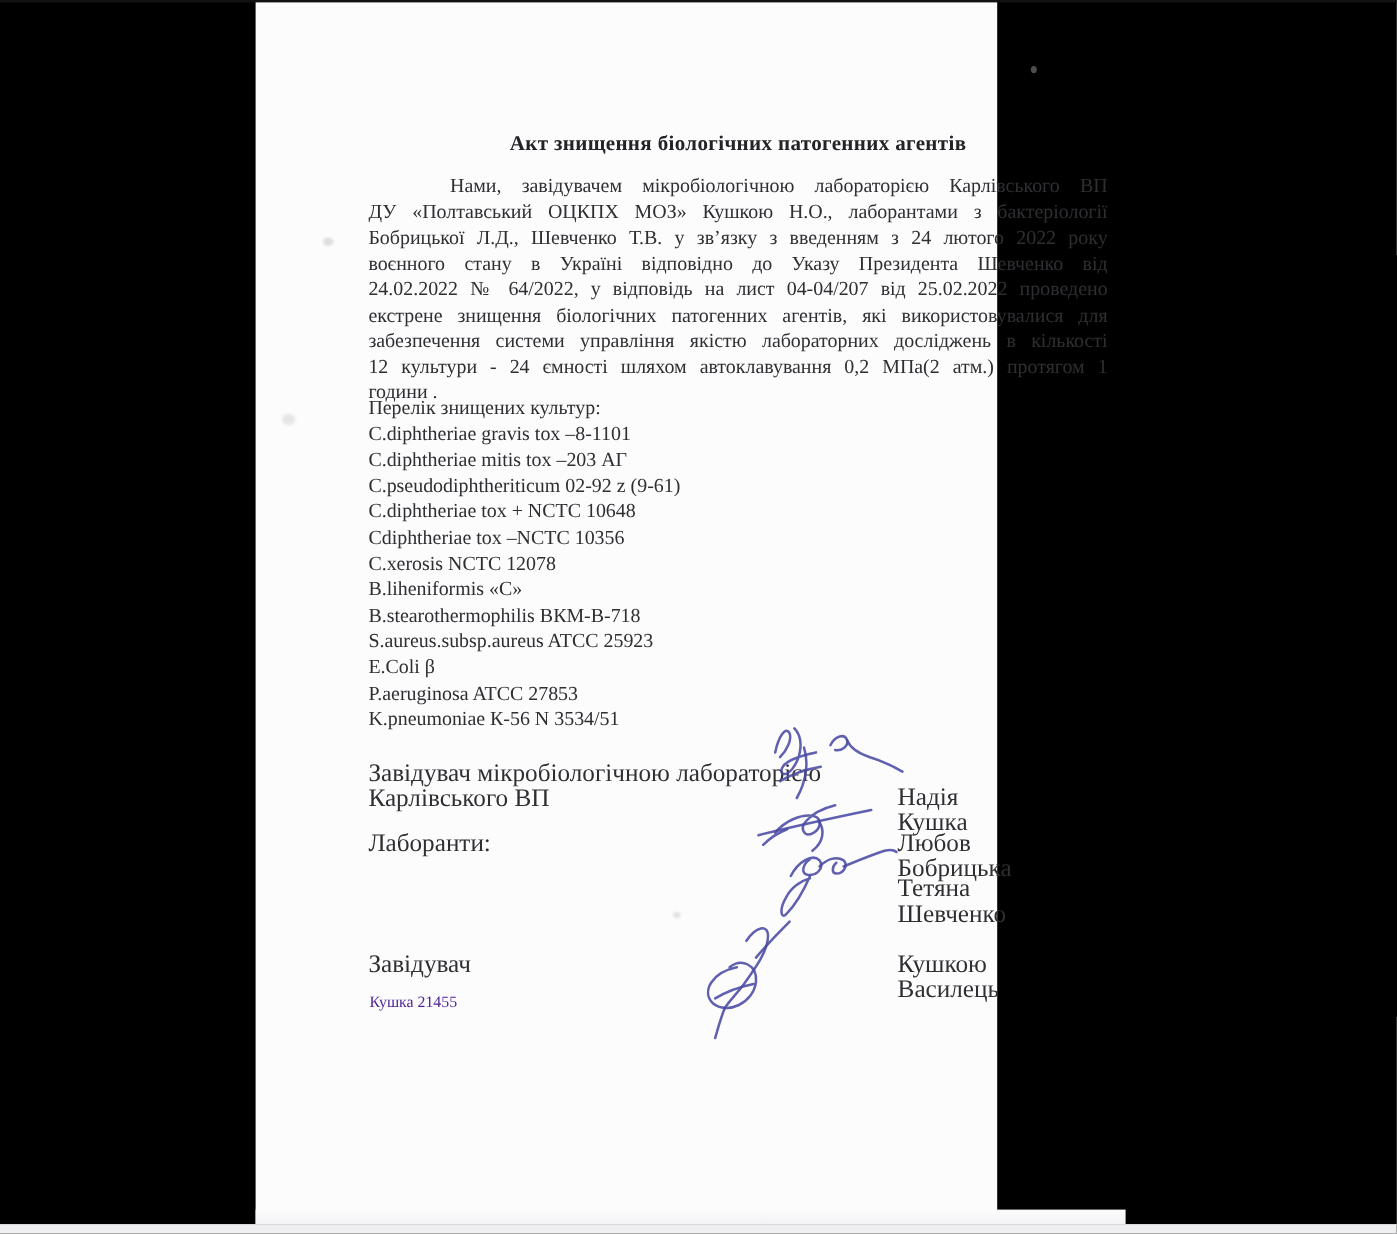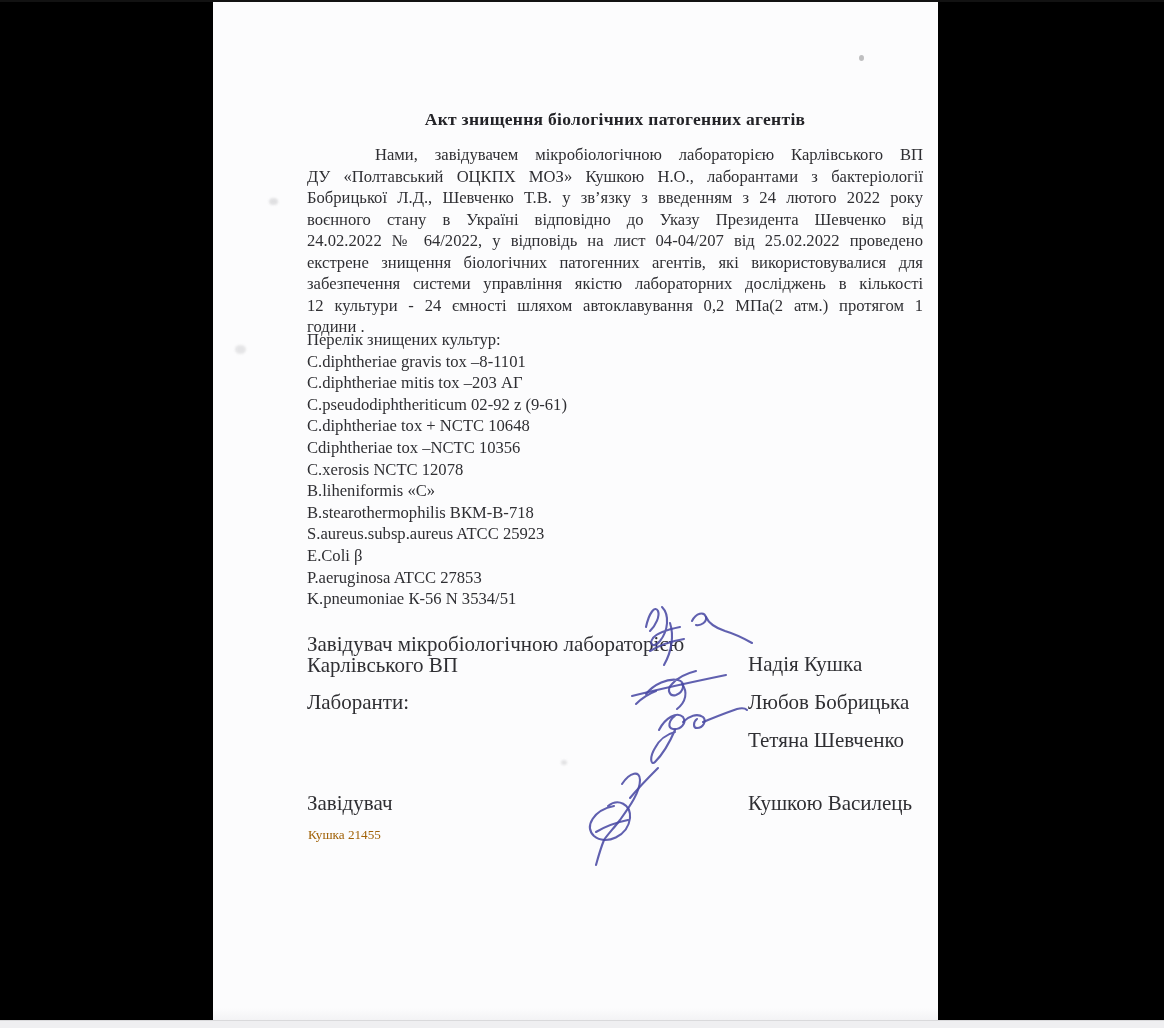--- a/index.html
+++ b/index.html
@@ -7,21 +7,21 @@
   body{
     width:1164px;height:1028px;
     background:#000;
     position:relative;
     overflow:hidden;
     font-family:"Liberation Serif", serif;
   }
   .page{
     position:absolute;
     left:213px;top:0;
-    width:725px;height:1020px;
+    width:618px;height:1020px;
     background:#fcfcfd;
   }
   .top-edge{
     position:absolute;left:0;top:0;width:1164px;height:2px;
     background:#121212;z-index:5;
   }
   .bottom-strip{
     position:absolute;left:0;top:1020px;width:1164px;height:8px;
     background:#efeff1;border-top:1px solid #d9d9db;z-index:5;
   }
@@ -51,21 +51,21 @@
   }
   .culture-list .lhead{
     height:21.6px;line-height:21.6px;
   }
   .culture-list .citem{height:21.6px;line-height:21.6px;}
   .siglabel,.signame{
     position:absolute;font-size:21px;color:#2f2f33;line-height:21px;margin-top:16px;
   }
   .signame{left:535px;}
   .footer-note{
-    position:absolute;left:95px;top:827px;font-size:13.2px;color:#a16207;
+    position:absolute;left:95px;top:827px;font-size:13.2px;color:#4c1d95;
   }
   .sig{position:absolute;pointer-events:none;}
   .sig path{
     fill:none;stroke:#4a4aa4;stroke-width:2.1;
     stroke-linecap:round;stroke-linejoin:round;opacity:.88;
   }
   .speck{position:absolute;border-radius:50%;}
   .speck.s1{left:646px;top:55px;width:5px;height:6px;background:#8e8e90;opacity:.55;filter:blur(.5px);}
   .speck.s2{left:56px;top:198px;width:9px;height:7px;background:#d9d9db;opacity:.8;filter:blur(1px);}
   .speck.s3{left:22px;top:345px;width:11px;height:9px;background:#dfdfe1;opacity:.8;filter:blur(1.2px);}

